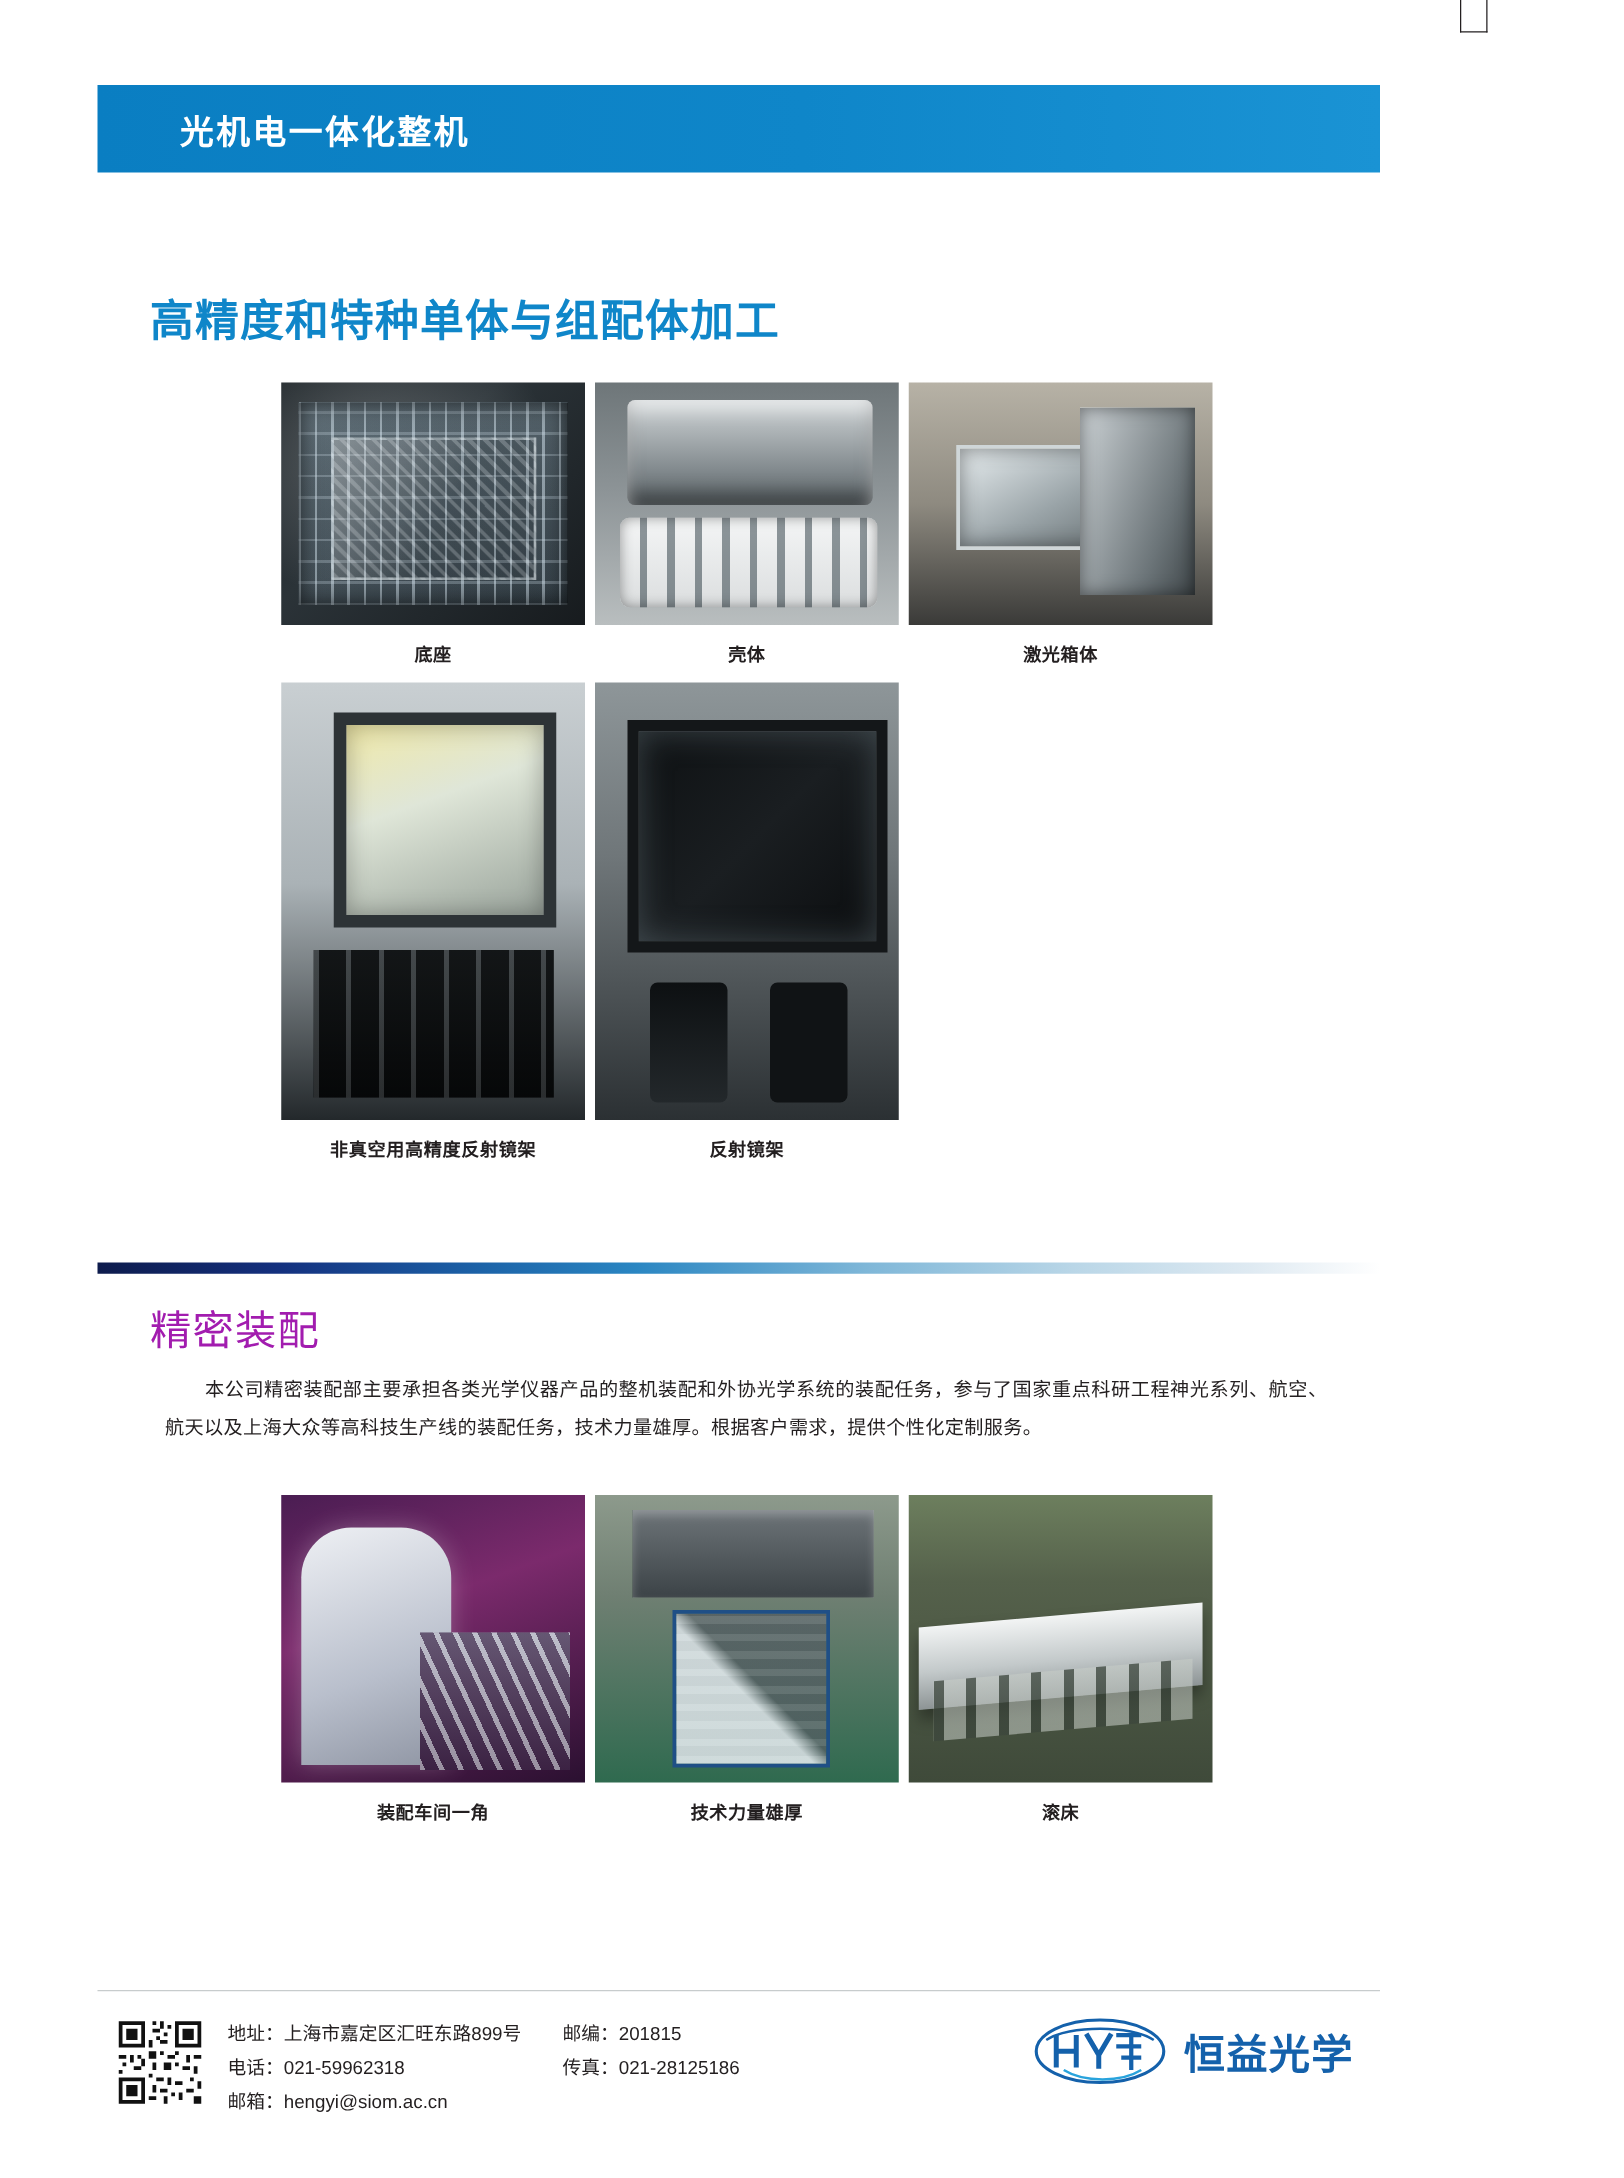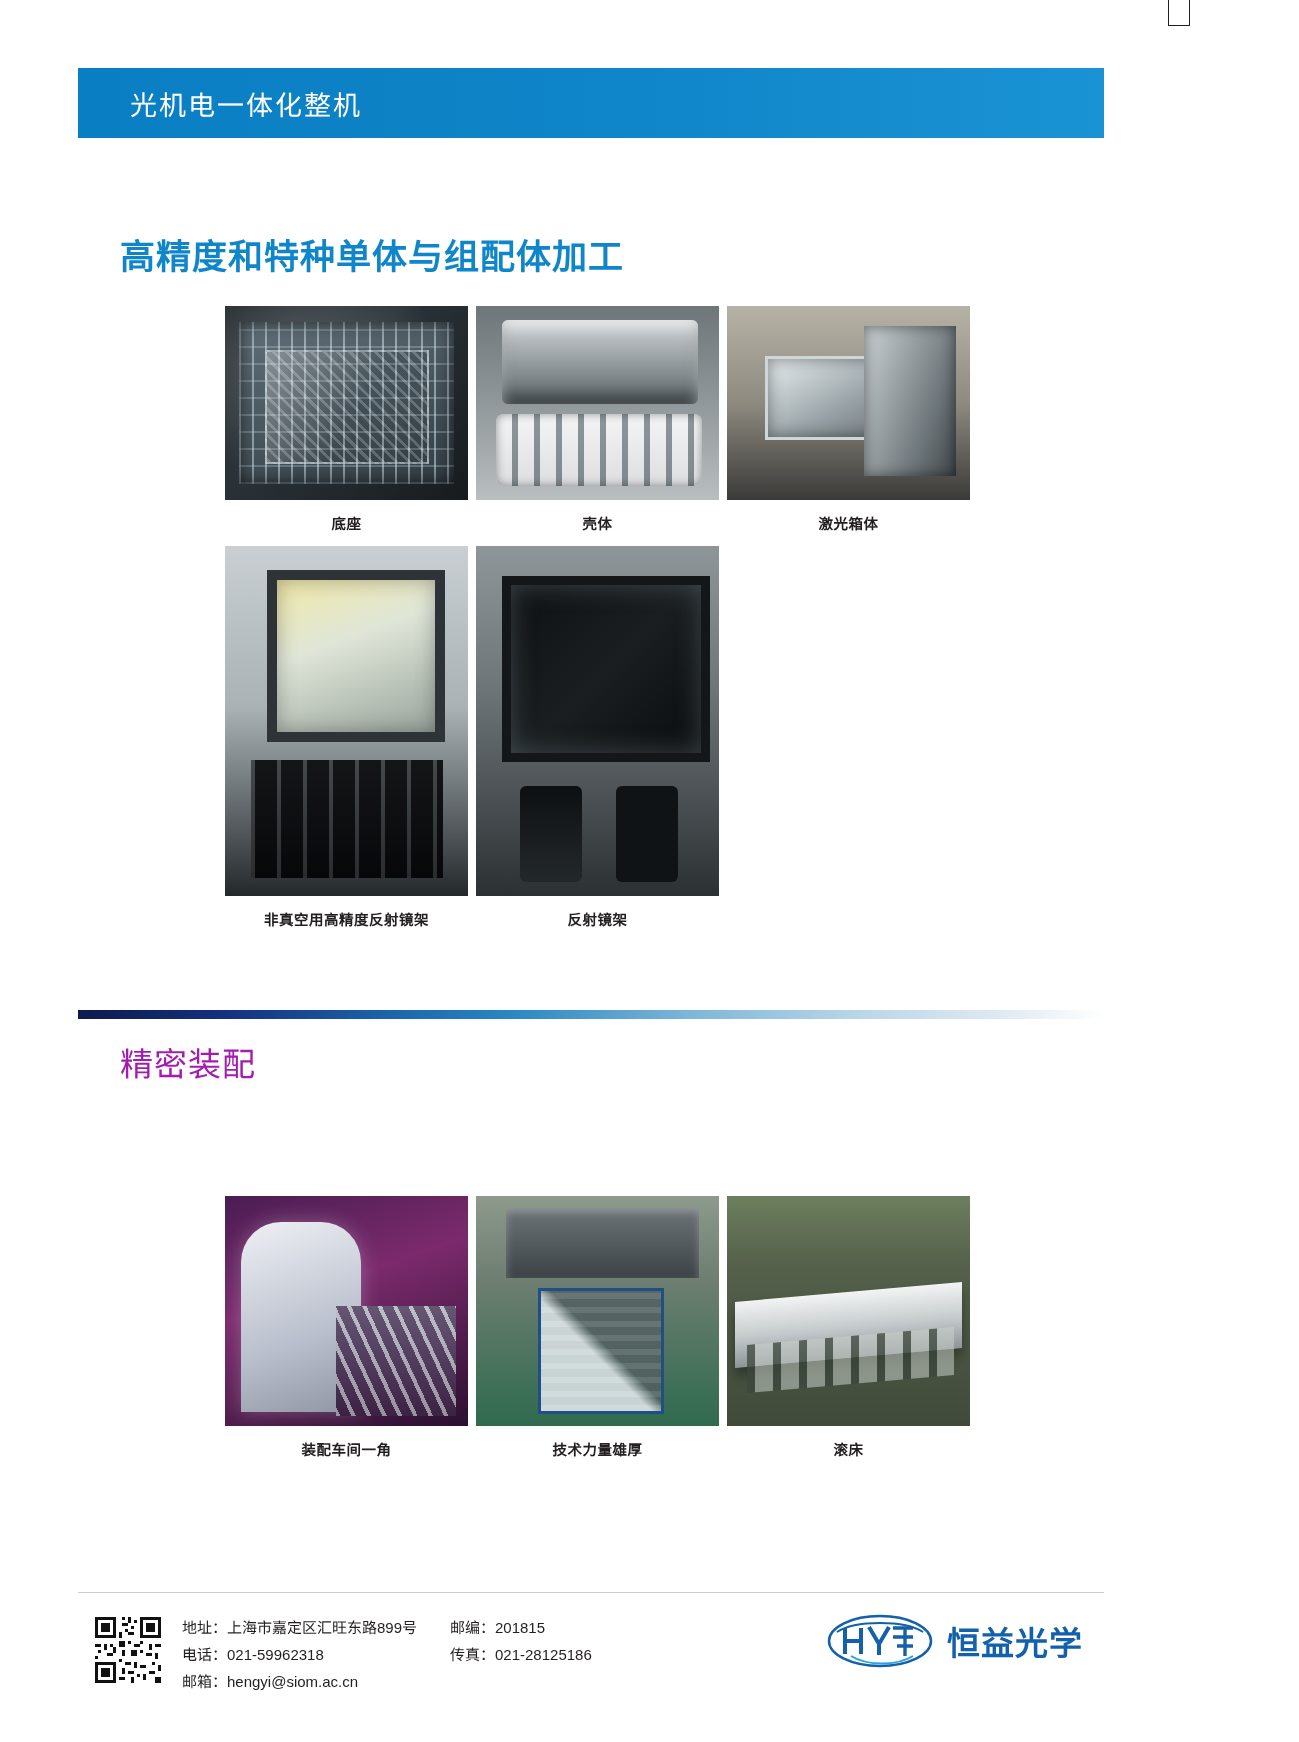--- a/index.html
+++ b/index.html
@@ -31,23 +31,23 @@
   
   .header-bar {
     position: absolute;
     left: 0; top: 68px; width: 1026px; height: 70px;
     background: linear-gradient(to right, #0a7ec2 0%, #0f86c9 55%, #1a93d4 100%);
     display: flex; align-items: center;
   }
   .header-title {
     color: #ffffff;
     font-size: 27px;
-    font-weight: normal;
+    font-weight: bold;
     letter-spacing: 2px;
-    margin-left: 52px;
+    margin-left: 66px;
   }
 
   
   .sec1-title {
     position: absolute; left: 42px; top: 228px;
     font-size: 35px; font-weight: bold; color: #0f86c9;
     letter-spacing: 1px;
   }
 
   .grid1 { position: absolute; left: 147px; top: 306px; width: 745px; }
@@ -341,20 +341,21 @@
       <div class="cell">
         <div class="photo h2 ph-mirror2"></div>
         <div class="caption">反射镜架</div>
       </div>
     </div>
   </div>
 
   <div class="divider"></div>
 
   <div class="sec2-title">精密装配</div>
+  <div class="sec2-body">本公司精密装配部主要承担各类光学仪器产品的整机装配和外协光学系统的装配任务，参与了国家重点科研工程神光系列、航空、航天以及上海大众等高科技生产线的装配任务，技术力量雄厚。根据客户需求，提供个性化定制服务。</div>
 
   <div class="grid2">
     <div class="row">
       <div class="cell">
         <div class="photo h3 ph-cleanroom"></div>
         <div class="caption">装配车间一角</div>
       </div>
       <div class="cell">
         <div class="photo h3 ph-gear"></div>
         <div class="caption">技术力量雄厚</div>

